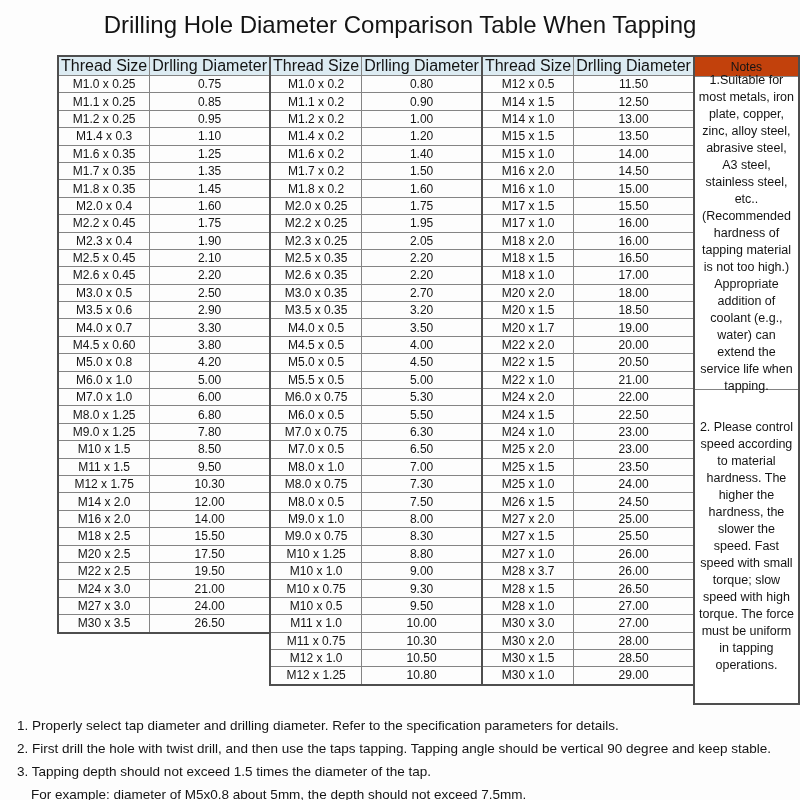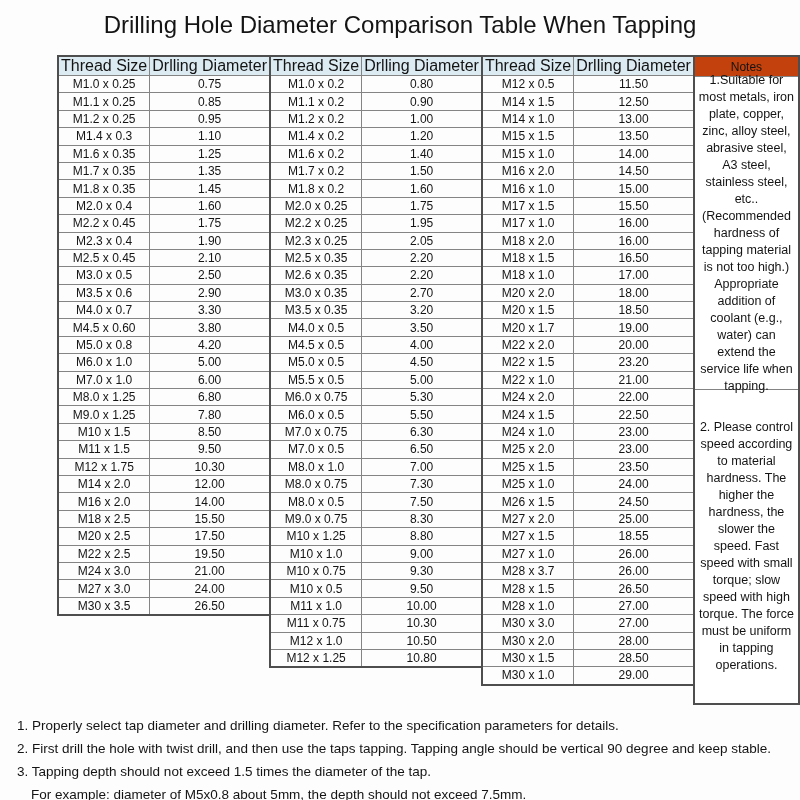--- a/index.html
+++ b/index.html
@@ -136,20 +136,24 @@
         </tr>
         <tr>
           <td>M2.3 x 0.4</td>
           <td>1.90</td>
         </tr>
         <tr>
           <td>M2.5 x 0.45</td>
           <td>2.10</td>
         </tr>
         <tr>
+          <td>M2.6 x 0.45</td>
+          <td>2.20</td>
+        </tr>
+        <tr>
           <td>M3.0 x 0.5</td>
           <td>2.50</td>
         </tr>
         <tr>
           <td>M3.5 x 0.6</td>
           <td>2.90</td>
         </tr>
         <tr>
           <td>M4.0 x 0.7</td>
           <td>3.30</td>
@@ -331,20 +335,24 @@
         </tr>
         <tr>
           <td>M8.0 x 0.75</td>
           <td>7.30</td>
         </tr>
         <tr>
           <td>M8.0 x 0.5</td>
           <td>7.50</td>
         </tr>
         <tr>
+          <td>M9.0 x 1.0</td>
+          <td>8.00</td>
+        </tr>
+        <tr>
           <td>M9.0 x 0.75</td>
           <td>8.30</td>
         </tr>
         <tr>
           <td>M10 x 1.25</td>
           <td>8.80</td>
         </tr>
         <tr>
           <td>M10 x 1.0</td>
           <td>9.00</td>
@@ -447,21 +455,21 @@
         <tr>
           <td>M20 x 1.7</td>
           <td>19.00</td>
         </tr>
         <tr>
           <td>M22 x 2.0</td>
           <td>20.00</td>
         </tr>
         <tr>
           <td>M22 x 1.5</td>
-          <td>23.20</td>
+          <td>20.50</td>
         </tr>
         <tr>
           <td>M22 x 1.0</td>
           <td>21.00</td>
         </tr>
         <tr>
           <td>M24 x 2.0</td>
           <td>22.00</td>
         </tr>
         <tr>
@@ -487,21 +495,21 @@
         <tr>
           <td>M26 x 1.5</td>
           <td>24.50</td>
         </tr>
         <tr>
           <td>M27 x 2.0</td>
           <td>25.00</td>
         </tr>
         <tr>
           <td>M27 x 1.5</td>
-          <td>18.55</td>
+          <td>25.50</td>
         </tr>
         <tr>
           <td>M27 x 1.0</td>
           <td>26.00</td>
         </tr>
         <tr>
           <td>M28 x 3.7</td>
           <td>26.00</td>
         </tr>
         <tr>

